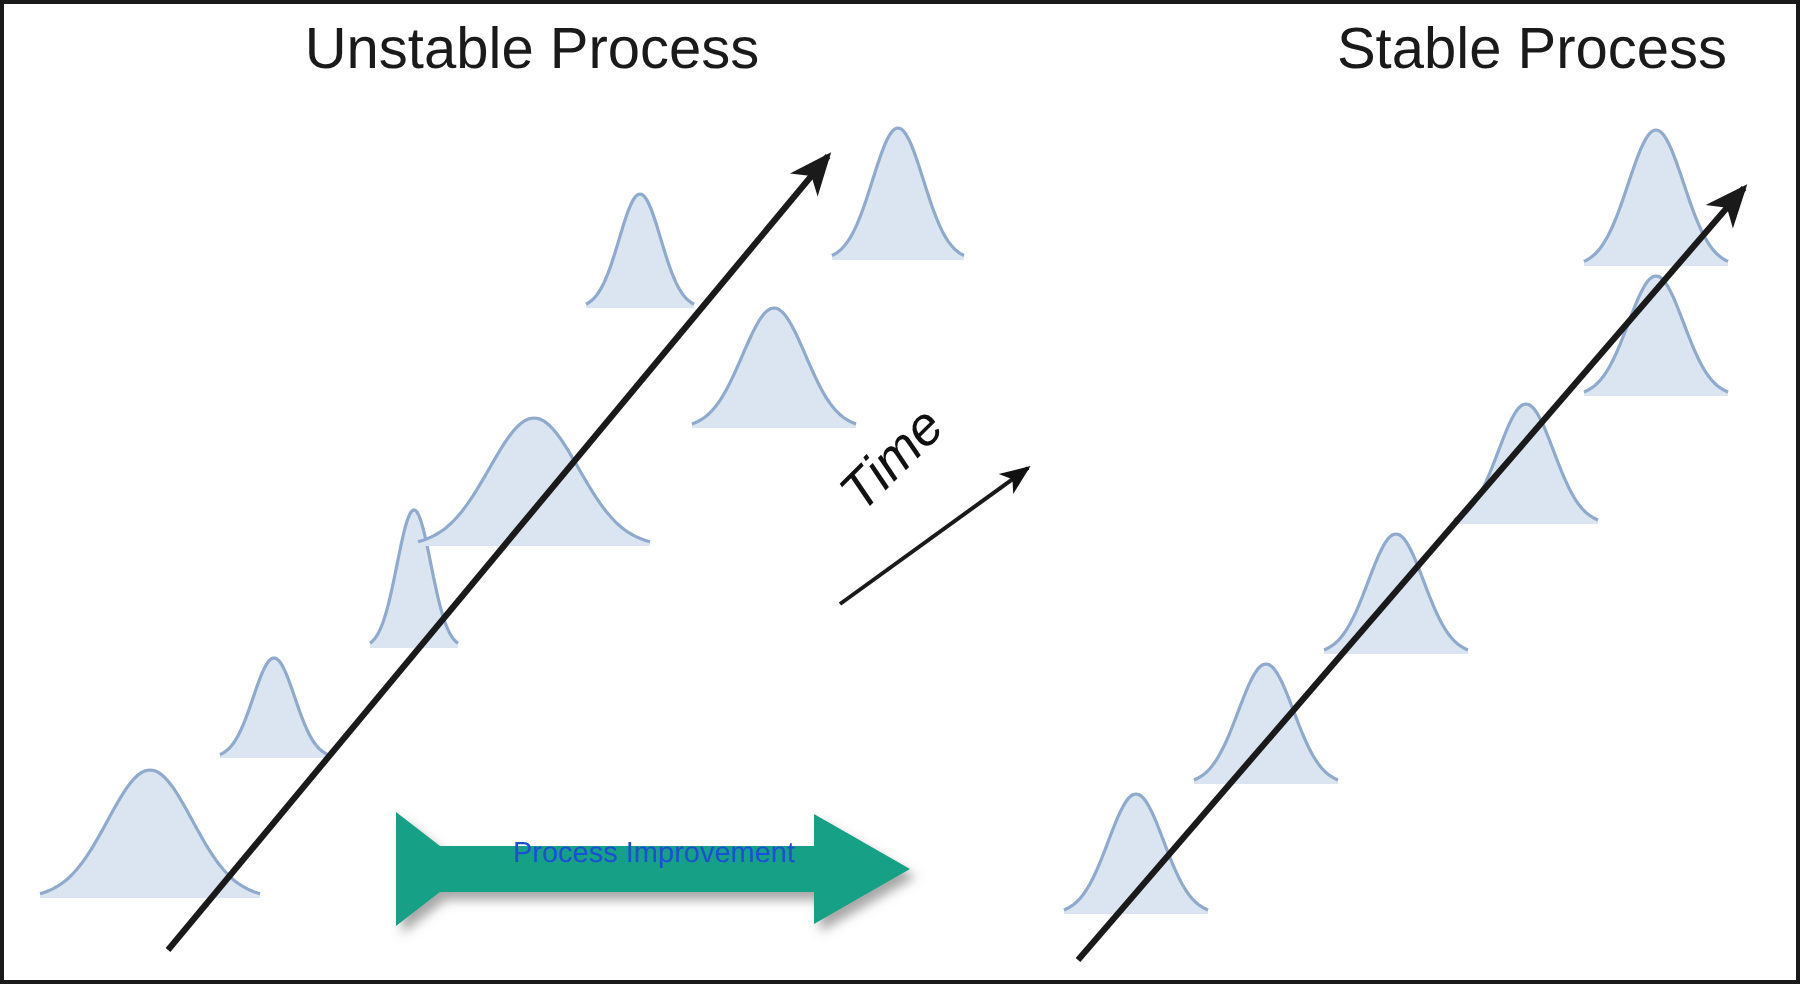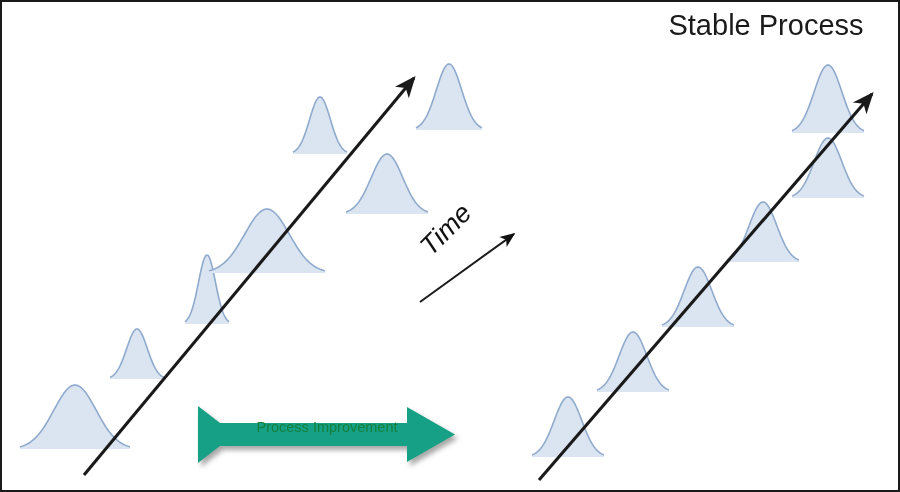--- a/index.html
+++ b/index.html
@@ -126,20 +126,21 @@
         <line x1="82" y1="473" x2="412" y2="76" stroke="#1a1a1a" stroke-width="3.1" marker-end="url(#arrowhead)"></line>
         <line x1="537" y1="478" x2="870" y2="92" stroke="#1a1a1a" stroke-width="3.1" marker-end="url(#arrowhead)"></line>
         <line x1="418" y1="300" x2="512" y2="232" stroke="#1a1a1a" stroke-width="2" marker-end="url(#arrowhead-small)"></line>
       </g>
 
     <g filter="url(#callout-shadow)">
       <path id="callout-path" d="M196,404 L218,421 L405,421 L405,405 L453,432.5 L405,460 L405,444 L218,444 L196,461 Z" fill="#16a085"></path>
     </g>
   </svg>
 
+  <div class="panel-title" id="title-unstable" style="color: rgb(26, 26, 26);">Unstable Process</div>
 
   <div class="panel-title" id="title-stable" style="color: rgb(26, 26, 26);">Stable Process</div>
 
   <div class="time-axis-label">Time</div>
 
-  <div class="improvement-label" style="color: #15803d;">Process Improvement</div>
+  <div class="improvement-label" style="color: #1d4ed8;">Process Improvement</div>
 
 </div>
 
 </body></html>

